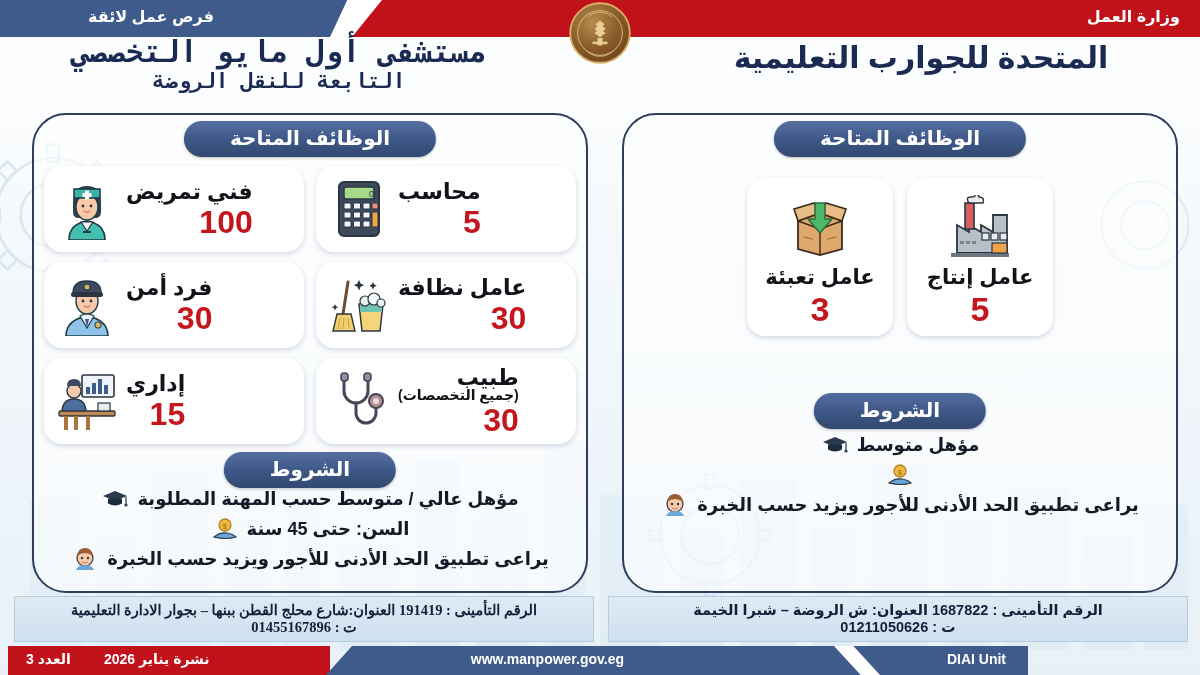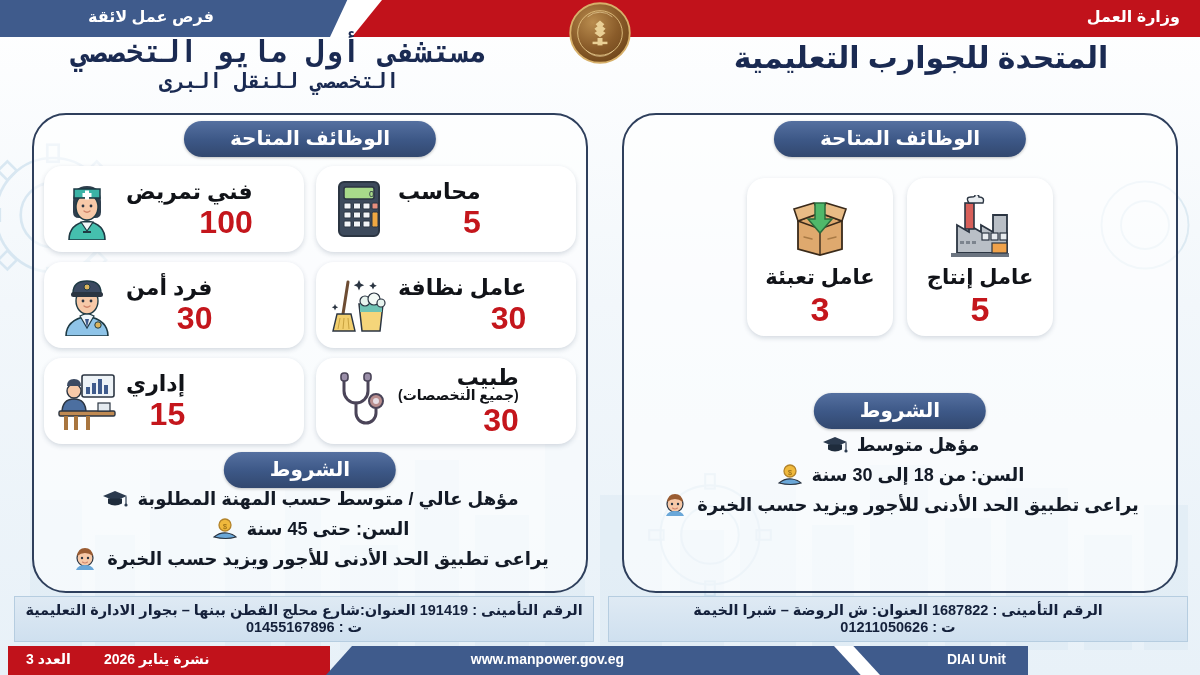--- a/index.html
+++ b/index.html
@@ -269,21 +269,21 @@
     align-items: center;
     justify-content: center;
     line-height: 1.2;
   }
   .info-bar .line {
     font-size: 14.5px;
     font-weight: bold;
     color: #14203a;
     white-space: nowrap;
   }
-  .info-l { left: 14px;  top: 596px; width: 580px; }
+  .info-l { left: 14px;  top: 596px; width: 580px; font-family: Liberation Serif, serif; }
   .info-r { right: 12px; top: 596px; width: 580px; margin-left: 10px; }
 
   
   .bottombar {
     position: absolute;
     left: 8px; bottom: 0;
     width: 1020px; height: 29px;
     z-index: 9;
   }
   .bottombar .b-red {
@@ -407,21 +407,21 @@
       <path d="M50 30 l7 6 -3 3 5 4 -4 4 4 3 -9 7 -9-7 4-3 -4-4 5-4 -3-3z"></path>
       <rect x="46" y="58" width="8" height="12"></rect>
       <path d="M38 64 h24 v4 h-24z"></path>
     </g>
     <path d="M30 24 a30 30 0 0 1 40 0" fill="none" stroke="#f0d9a4" stroke-width="1"></path>
     <path d="M28 78 a30 30 0 0 0 44 0" fill="none" stroke="#f0d9a4" stroke-width="1"></path>
   </svg>
 
   <div class="panel-title title-left">
     <span class="t1">مستشفى أول مايو التخصصي</span>
-    <span class="t2">التخصصي للنقل البرى</span>
+    <span class="t2">التابعة للنقل الروضة</span>
   </div>
 
   <div class="panel-title title-right">
     <span class="t1">المتحدة للجوارب التعليمية</span>
   </div>
 
   <div class="panel panel-l"></div>
 
   <div class="pill" style="left:310px; top:121px;">الوظائف المتاحة</div>
 
@@ -673,21 +673,20 @@
       <span class="cond-icon">
         <svg width="26" height="22" viewBox="0 0 26 22">
           <path d="M13 3 L25 8 L13 13 L1 8z" fill="#2b3a4e"></path>
           <path d="M6 10.5 v5 q7 4 14 0 v-5" fill="#1f2c3c"></path>
           <line x1="24" y1="8.4" x2="24" y2="16" stroke="#2b3a4e" stroke-width="1.2"></line>
           <circle cx="24" cy="17" r="1.6" fill="#2b3a4e"></circle>
         </svg>
       </span>
     </div>
     <div class="cond-row">
-      <span class="cond-text">السن: من 18 إلى 30 سنة</span>
       <span class="cond-icon">
         <svg width="26" height="24" viewBox="0 0 26 24">
           <circle cx="13" cy="8" r="6" fill="#f0b93c" stroke="#b3832a" stroke-width="1.3"></circle>
           <text x="13" y="11.5" font-size="7" fill="#8a620f" text-anchor="middle" font-family="Liberation Sans">$</text>
           <path d="M2 20 q6-5 13-4 q6 1 9 4 q-10 3-22 0z" fill="#6aa7d8" stroke="#2b3542" stroke-width="1.1"></path>
         </svg>
       </span>
     </div>
     <div class="cond-row">
       <span class="cond-text">يراعى تطبيق الحد الأدنى للأجور ويزيد حسب الخبرة</span>

